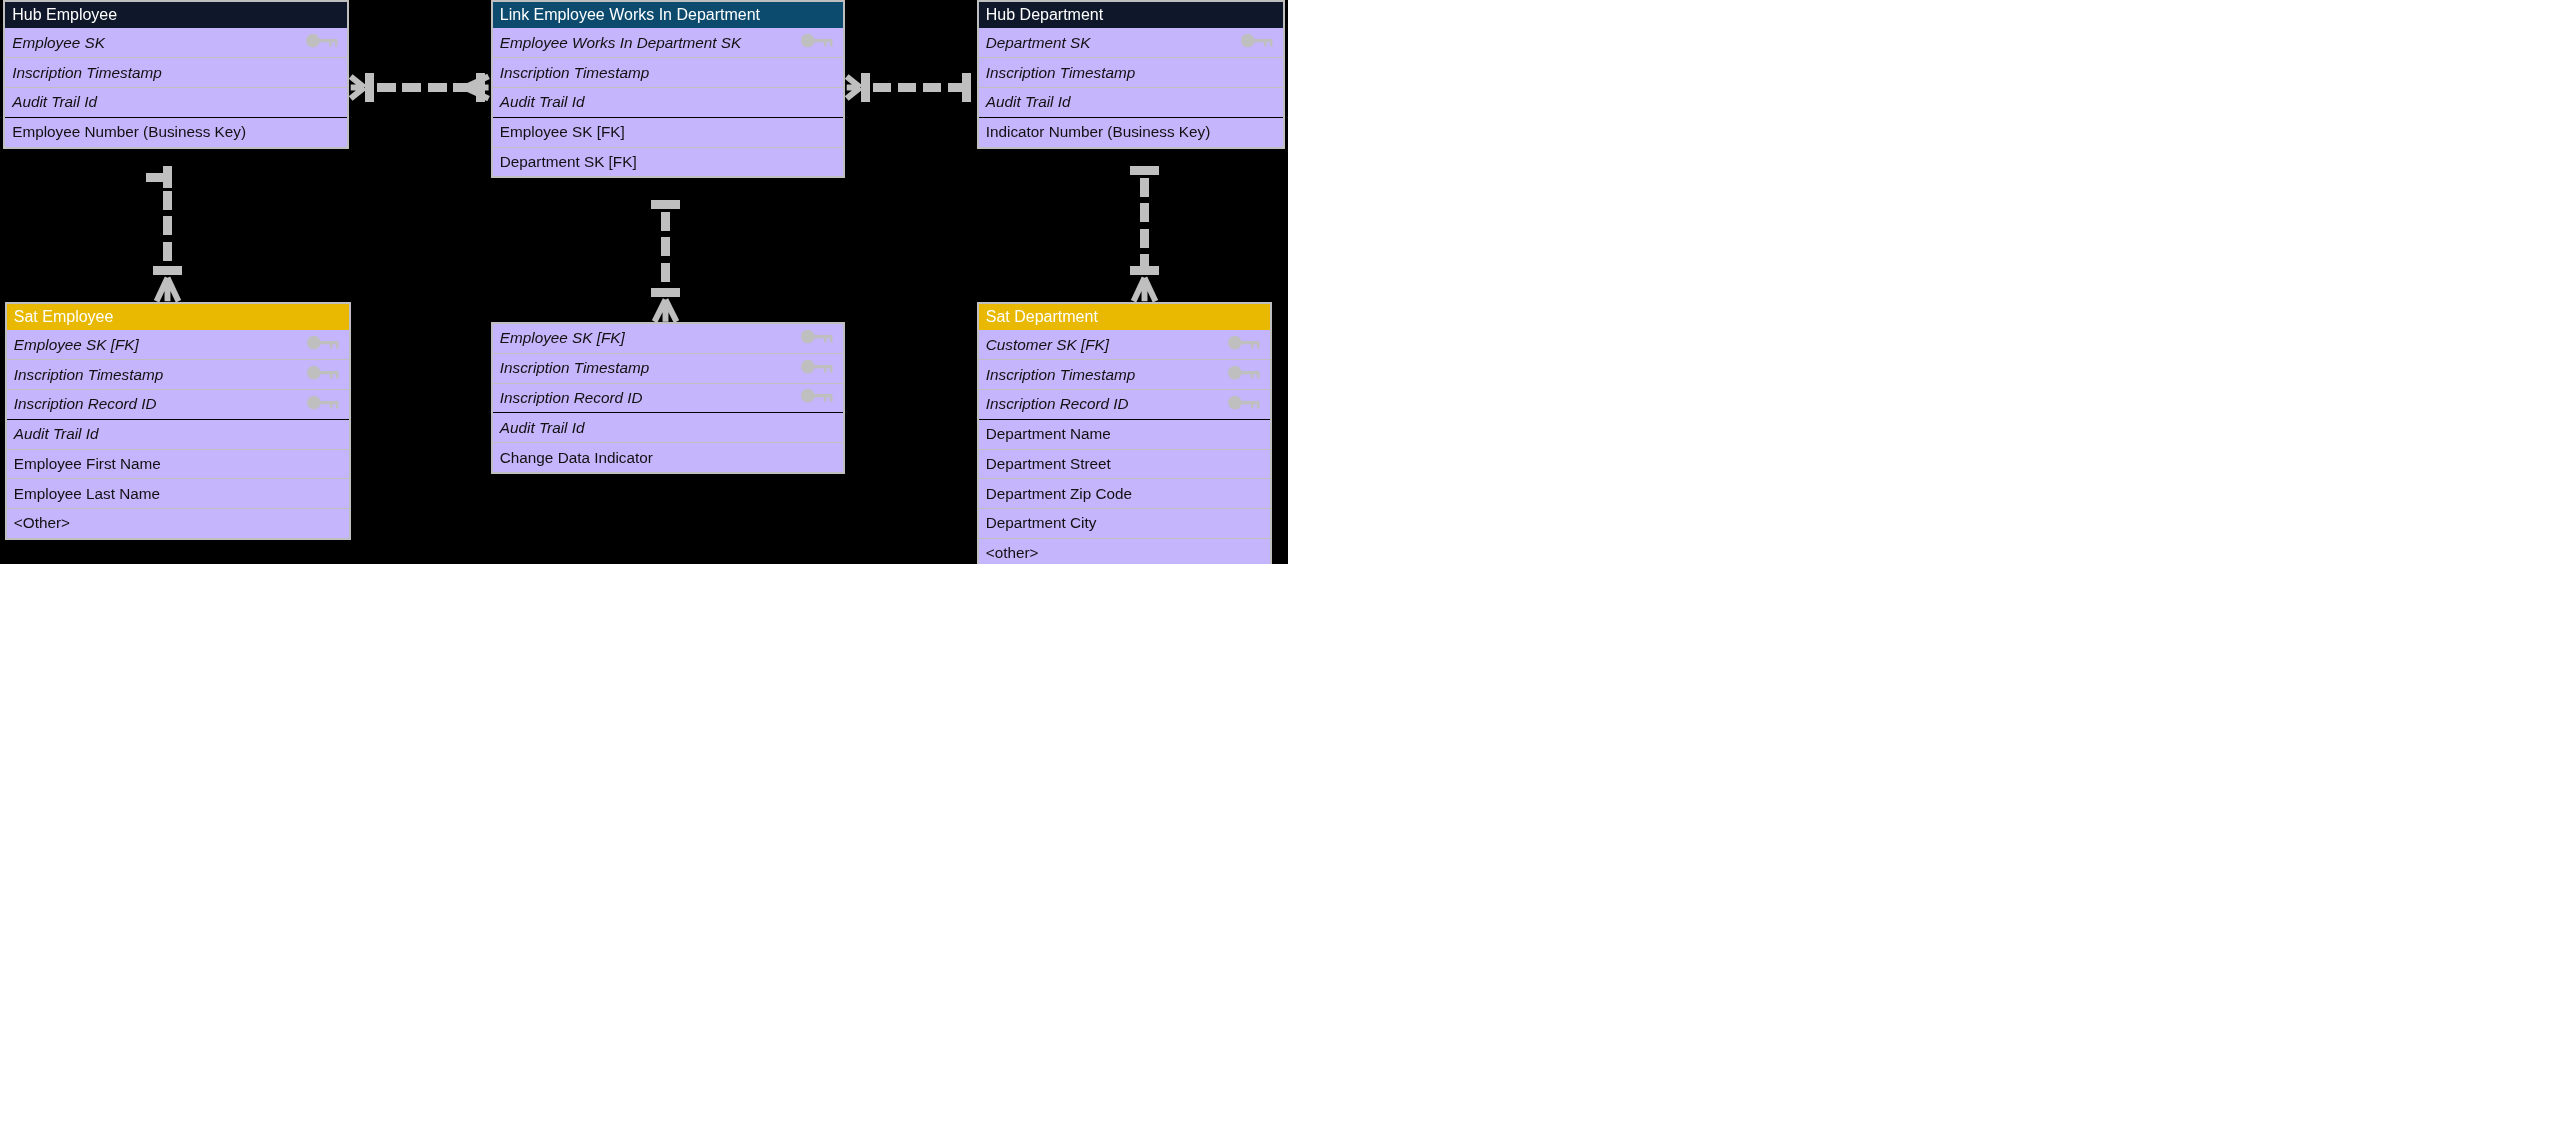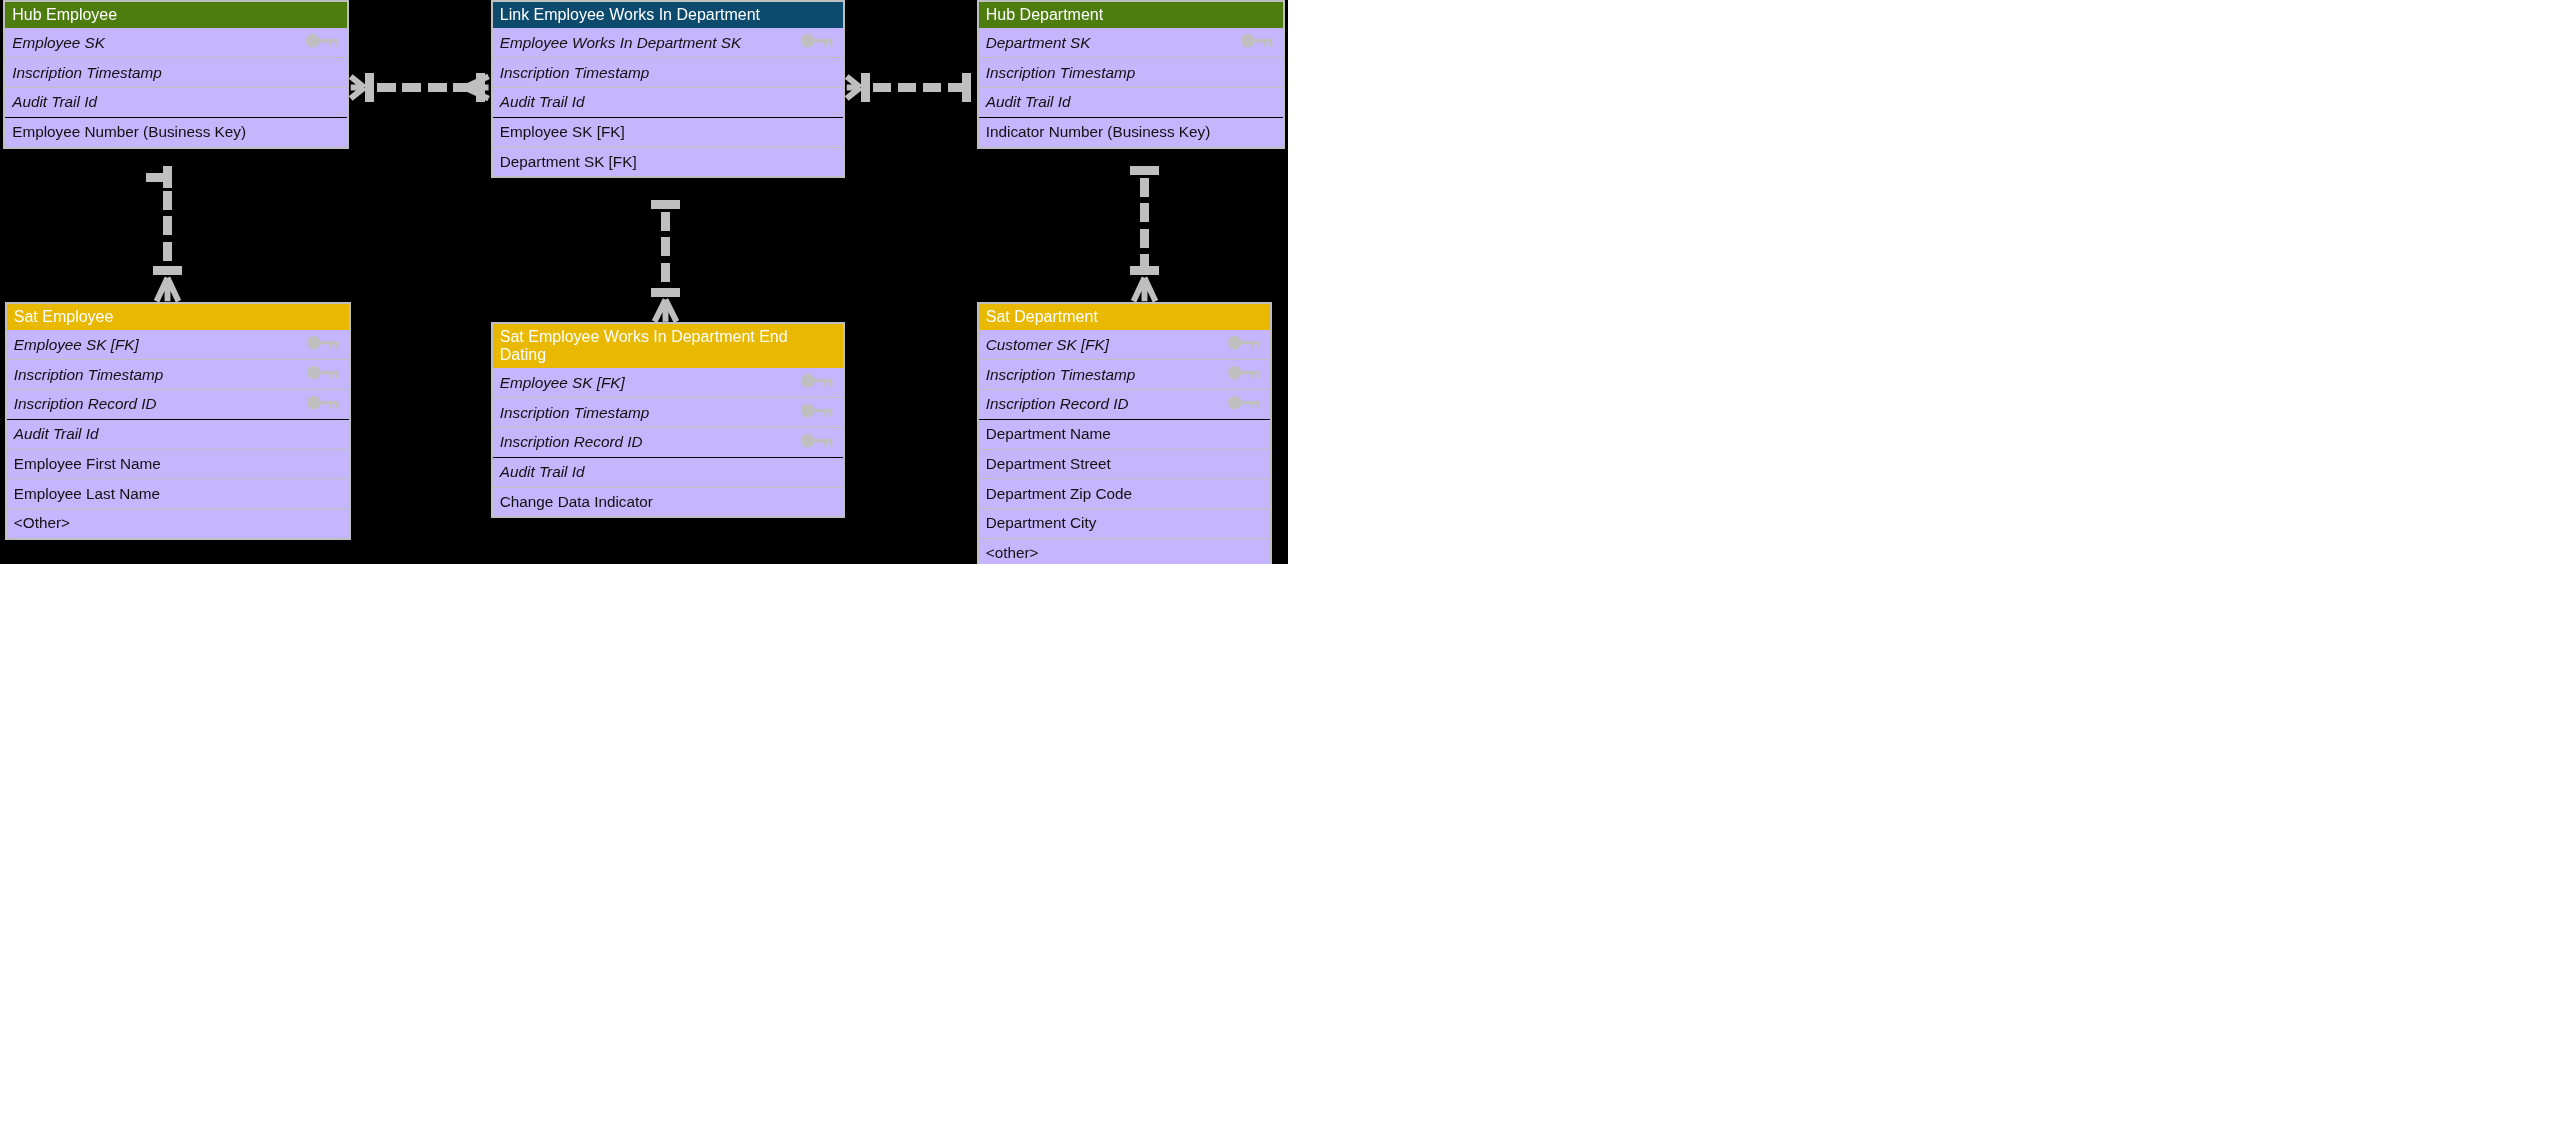--- a/index.html
+++ b/index.html
@@ -1,19 +1,19 @@
 <!DOCTYPE html>
 <html style="font-size:13.6px"><head>
 <meta charset="utf-8">
 <style>
 html,body{margin:0;padding:0;background:#fff;font-family:Arial,Helvetica,sans-serif}
 #canvas{position:relative;width:1288px;height:564px;background:#000;margin:0}
 .entity{position:absolute;background:#fff;border:2.5px solid #bfbfbf;box-sizing:border-box}
 .entity .hdr{color:#fff;font-size:16px;padding:4.2px 6.8px;font-weight:400}
-.hdr-hub{background:#4d7c0f}
+.hdr-hub{background:#0f172a}
 .hdr-link{background:#0c4a6e}
 .hdr-sat{background:#e8b900;color:#fff}
 .row{display:flex;align-items:center;justify-content:space-between;padding:3.4px 6.8px;border-bottom:0.8px solid #bfbfbf;font-size:15.3px;color:#111;background:#c4b5fd;min-height:22px}
 .row:last-child{border-bottom:none}
 .row.italic{font-style:italic}
 .row.sep{border-bottom:1.7px solid #000}
 .keyicon{flex:0 0 auto}
 svg.key{width:36px;height:15.3px}
 svg.key circle{fill:#bfbfbf}
 svg.key rect{fill:#bfbfbf}
@@ -144,21 +144,20 @@
         <div class="row">
           <span>Employee Last Name</span>
         </div>
         <div class="row">
           <span>&lt;Other&gt;</span>
         </div>
       </div>
   </div>
 
   <div class="entity" style="left:491px;top:322px;width:354px">
-    <div class="hdr hdr-sat">Sat Employee Works In Department End Dating</div>
     <div>
         <div class="row italic">
           <span>Employee SK [FK]</span>
           <span class="keyicon"><svg class="key" viewBox="0 0 42 18">
               <circle cx="9" cy="9" r="8"></circle>
               <rect x="15" y="7" width="22" height="4"></rect>
               <rect x="28" y="7" width="3" height="9"></rect>
               <rect x="35" y="7" width="3" height="9"></rect>
             </svg></span>
         </div>

